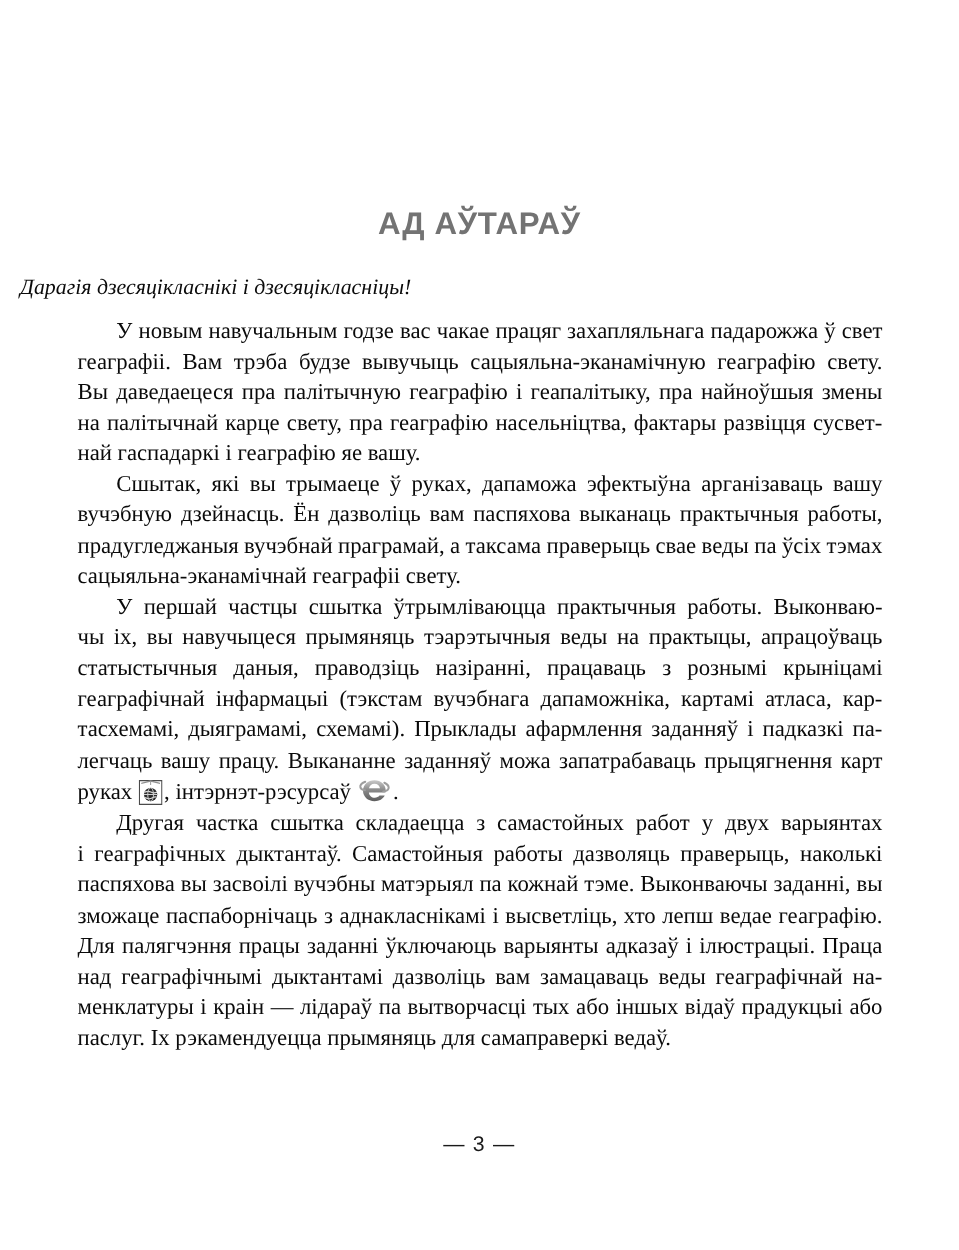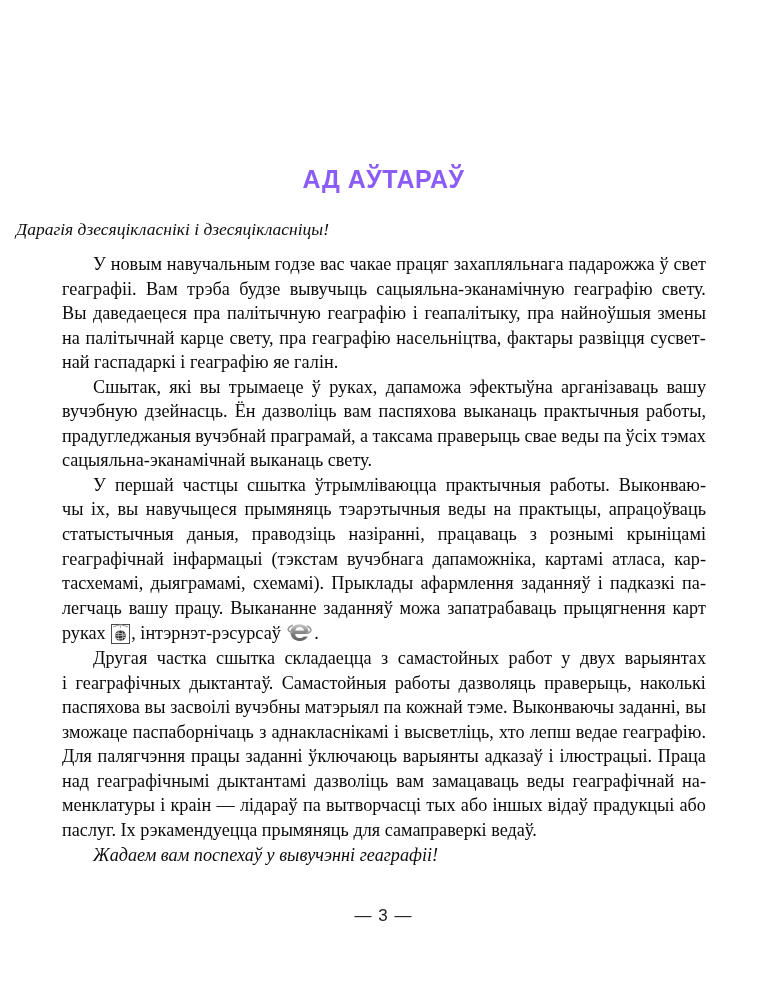--- a/index.html
+++ b/index.html
@@ -24,21 +24,21 @@
   .title {
     position: absolute;
     left: 0;
     top: 165px;
     width: 767px;
     text-align: center;
     font-family: "Liberation Sans", "DejaVu Sans", sans-serif;
     font-weight: bold;
     font-size: 25px;
     letter-spacing: 0.5px;
-    color: #8b5cf6;
+    color: #737373;
   }
   .subtitle {
     position: absolute;
     left: 0;
     top: 219px;
     width: 767px;
     text-align: left;
     font-style: italic;
     font-size: 17.5px;
     color: #0b0b0b;
@@ -115,33 +115,33 @@
       </span>
     <span class="ln just">
         <span style="display: flex; flex: 1 1 0%; justify-content: space-between;"><span style="white-space: pre;">геаграфіі.</span><span style="white-space: pre;">Вам</span><span style="white-space: pre;">трэба</span><span style="white-space: pre;">будзе</span><span style="white-space: pre;">вывучыць</span><span style="white-space: pre;">сацыяльна-эканамічную</span><span style="white-space: pre;">геаграфію</span><span style="white-space: pre;">свету.</span></span>
       </span>
     <span class="ln just">
         <span style="display: flex; flex: 1 1 0%; justify-content: space-between;"><span style="white-space: pre;">Вы</span><span style="white-space: pre;">даведаецеся</span><span style="white-space: pre;">пра</span><span style="white-space: pre;">палітычную</span><span style="white-space: pre;">геаграфію</span><span style="white-space: pre;">і</span><span style="white-space: pre;">геапалітыку,</span><span style="white-space: pre;">пра</span><span style="white-space: pre;">найноўшыя</span><span style="white-space: pre;">змены</span></span>
       </span>
     <span class="ln just">
         <span style="display: flex; flex: 1 1 0%; justify-content: space-between;"><span style="white-space: pre;">на</span><span style="white-space: pre;">палітычнай</span><span style="white-space: pre;">карце</span><span style="white-space: pre;">свету,</span><span style="white-space: pre;">пра</span><span style="white-space: pre;">геаграфію</span><span style="white-space: pre;">насельніцтва,</span><span style="white-space: pre;">фактары</span><span style="white-space: pre;">развіцця</span><span style="white-space: pre;">сусвет-</span></span>
       </span>
-    <span class="ln last">най гаспадаркі і геаграфію яе галін.</span>
+    <span class="ln last">най гаспадаркі і геаграфію яе вашу.</span>
 
     <span class="ln just">
         <span style="width:31px"></span>
         <span style="display: flex; flex: 1 1 0%; justify-content: space-between;"><span style="white-space: pre;">Сшытак,</span><span style="white-space: pre;">які</span><span style="white-space: pre;">вы</span><span style="white-space: pre;">трымаеце</span><span style="white-space: pre;">ў</span><span style="white-space: pre;">руках,</span><span style="white-space: pre;">дапаможа</span><span style="white-space: pre;">эфектыўна</span><span style="white-space: pre;">арганізаваць</span><span style="white-space: pre;">вашу</span></span>
       </span>
     <span class="ln just">
         <span style="display: flex; flex: 1 1 0%; justify-content: space-between;"><span style="white-space: pre;">вучэбную</span><span style="white-space: pre;">дзейнасць.</span><span style="white-space: pre;">Ён</span><span style="white-space: pre;">дазволіць</span><span style="white-space: pre;">вам</span><span style="white-space: pre;">паспяхова</span><span style="white-space: pre;">выканаць</span><span style="white-space: pre;">практычныя</span><span style="white-space: pre;">работы,</span></span>
       </span>
     <span class="ln just">
         <span style="display: flex; flex: 1 1 0%; justify-content: space-between;"><span style="white-space: pre;">прадугледжаныя</span><span style="white-space: pre;">вучэбнай</span><span style="white-space: pre;">праграмай,</span><span style="white-space: pre;">а</span><span style="white-space: pre;">таксама</span><span style="white-space: pre;">праверыць</span><span style="white-space: pre;">свае</span><span style="white-space: pre;">веды</span><span style="white-space: pre;">па</span><span style="white-space: pre;">ўсіх</span><span style="white-space: pre;">тэмах</span></span>
       </span>
-    <span class="ln last">сацыяльна-эканамічнай выканаць свету.</span>
+    <span class="ln last">сацыяльна-эканамічнай геаграфіі свету.</span>
 
     <span class="ln just">
         <span style="width:31px"></span>
         <span style="display: flex; flex: 1 1 0%; justify-content: space-between;"><span style="white-space: pre;">У</span><span style="white-space: pre;">першай</span><span style="white-space: pre;">частцы</span><span style="white-space: pre;">сшытка</span><span style="white-space: pre;">ўтрымліваюцца</span><span style="white-space: pre;">практычныя</span><span style="white-space: pre;">работы.</span><span style="white-space: pre;">Выконваю-</span></span>
       </span>
     <span class="ln just">
         <span style="display: flex; flex: 1 1 0%; justify-content: space-between;"><span style="white-space: pre;">чы</span><span style="white-space: pre;">іх,</span><span style="white-space: pre;">вы</span><span style="white-space: pre;">навучыцеся</span><span style="white-space: pre;">прымяняць</span><span style="white-space: pre;">тэарэтычныя</span><span style="white-space: pre;">веды</span><span style="white-space: pre;">на</span><span style="white-space: pre;">практыцы,</span><span style="white-space: pre;">апрацоўваць</span></span>
       </span>
     <span class="ln just">
         <span style="display: flex; flex: 1 1 0%; justify-content: space-between;"><span style="white-space: pre;">статыстычныя</span><span style="white-space: pre;">даныя,</span><span style="white-space: pre;">праводзіць</span><span style="white-space: pre;">назіранні,</span><span style="white-space: pre;">працаваць</span><span style="white-space: pre;">з</span><span style="white-space: pre;">рознымі</span><span style="white-space: pre;">крыніцамі</span></span>
@@ -195,19 +195,18 @@
         <span style="display: flex; flex: 1 1 0%; justify-content: space-between;"><span style="white-space: pre;">Для</span><span style="white-space: pre;">палягчэння</span><span style="white-space: pre;">працы</span><span style="white-space: pre;">заданні</span><span style="white-space: pre;">ўключаюць</span><span style="white-space: pre;">варыянты</span><span style="white-space: pre;">адказаў</span><span style="white-space: pre;">і</span><span style="white-space: pre;">ілюстрацыі.</span><span style="white-space: pre;">Праца</span></span>
       </span>
     <span class="ln just">
         <span style="display: flex; flex: 1 1 0%; justify-content: space-between;"><span style="white-space: pre;">над</span><span style="white-space: pre;">геаграфічнымі</span><span style="white-space: pre;">дыктантамі</span><span style="white-space: pre;">дазволіць</span><span style="white-space: pre;">вам</span><span style="white-space: pre;">замацаваць</span><span style="white-space: pre;">веды</span><span style="white-space: pre;">геаграфічнай</span><span style="white-space: pre;">на-</span></span>
       </span>
     <span class="ln just">
         <span style="display: flex; flex: 1 1 0%; justify-content: space-between;"><span style="white-space: pre;">менклатуры</span><span style="white-space: pre;">і</span><span style="white-space: pre;">краін</span><span style="white-space: pre;">—</span><span style="white-space: pre;">лідараў</span><span style="white-space: pre;">па</span><span style="white-space: pre;">вытворчасці</span><span style="white-space: pre;">тых</span><span style="white-space: pre;">або</span><span style="white-space: pre;">іншых</span><span style="white-space: pre;">відаў</span><span style="white-space: pre;">прадукцыі</span><span style="white-space: pre;">або</span></span>
       </span>
     <span class="ln last">паслуг. Іх рэкамендуецца прымяняць для самаправеркі ведаў.</span>
 
-    <span class="ln ital">Жадаем вам поспехаў у вывучэнні геаграфіі!</span>
 
   </div>
 
   <div class="pagenum">— 3 —</div>
 
 </div>
 
 </body></html>

